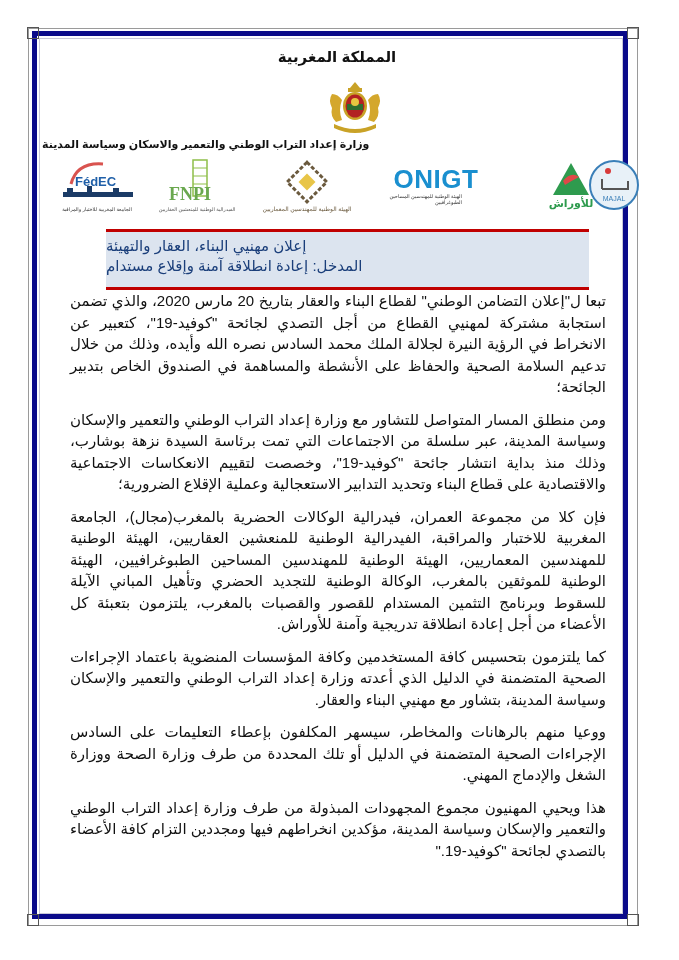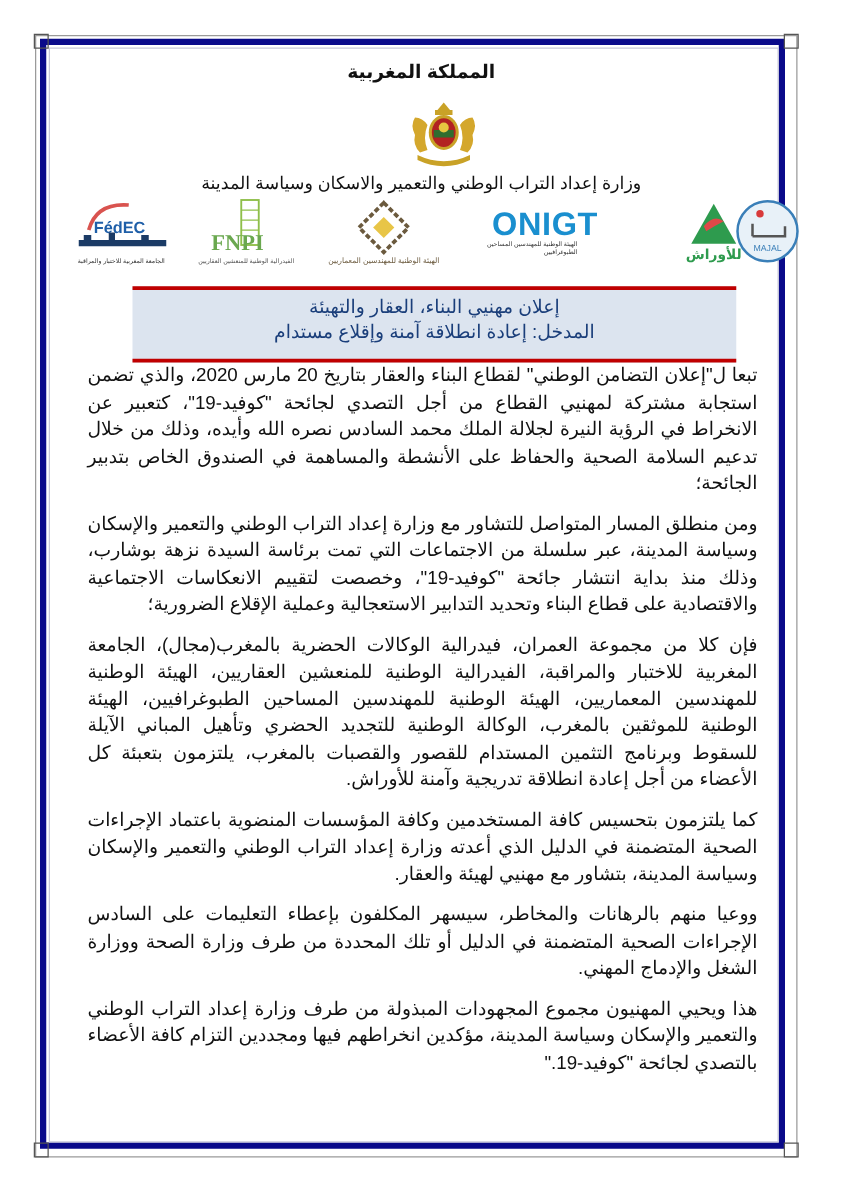--- a/index.html
+++ b/index.html
@@ -4,24 +4,24 @@
 <style>
   html, body { margin:0; padding:0; background:#ffffff; }
   body { width:679px; height:960px; position:relative; overflow:hidden; font-family:"Liberation Sans", "DejaVu Sans", sans-serif; }
   .frame-outer { position:absolute; left:28px; top:28px; width:608px; height:896px; border:1px solid #9a9a9a; }
   .frame { position:absolute; left:32px; top:31px; width:596px; height:888px; border:5px solid #0a0a8a; box-sizing:border-box; }
   .frame-inner { position:absolute; left:39px; top:38px; width:584px; height:876px; border:1px solid #c8c8d8; box-sizing:border-box; }
   .corner { position:absolute; width:10px; height:10px; border:1px solid #555; }
   .content { position:absolute; left:42px; top:38px; width:590px; height:856px; direction:rtl; }
   .kingdom { position:absolute; top:10px; left:0; width:100%; text-align:center; font-weight:bold; font-size:15px; color:#111; direction:rtl; }
   .emblem { position:absolute; top:42px; left:280px; width:66px; height:56px; }
-  .ministry { position:absolute; top:100px; left:0; width:100%; text-align:center; font-weight:normal; font-size:14px; color:#111; direction:rtl; }
+  .ministry { position:absolute; top:100px; left:0; width:100%; text-align:left; font-weight:bold; font-size:11px; color:#111; direction:rtl; }
   .logos { position:absolute; top:114px; left:14px; width:560px; height:70px; direction:ltr;text-align:right; }
   .logo { position:absolute; top:0; height:66px; display:flex; flex-direction:column; align-items:center; justify-content:center; }
-  .title-box { position:absolute; top:191px; left:64px; width:483px; height:51px; background:#dce4ef; border-top:3px solid #c00000; border-bottom:3px solid #c00000; text-align:center; color:#1a3e7a; font-size:15px; line-height:20px; padding-top:4px; box-sizing:content-box; }
+  .title-box { position:absolute; top:191px; left:64px; width:483px; height:51px; background:#dce4ef; border-top:3px solid #c00000; border-bottom:3px solid #c00000; text-align:left; color:#1a3e7a; font-size:15px; line-height:20px; padding-top:4px; box-sizing:content-box; }
   .title-box div { direction:rtl; }
   .body { position:absolute; top:252px; left:28px; width:536px; direction:rtl; text-align:justify; font-size:15px; line-height:21.5px; color:#111; }
   .body p { margin:0 0 11px 0; text-align-last:right; }
 </style>
 </head>
 <body>
 
 <div class="frame-outer"></div>
 <div class="frame"></div>
 <div class="frame-inner"></div>
@@ -102,17 +102,17 @@
 
   <div class="title-box">
     <div>إعلان مهنيي البناء، العقار والتهيئة</div>
     <div>المدخل: إعادة انطلاقة آمنة وإقلاع مستدام</div>
   </div>
 
   <div class="body">
     <p>تبعا ل"إعلان التضامن الوطني" لقطاع البناء والعقار بتاريخ 20 مارس 2020، والذي تضمن استجابة مشتركة لمهنيي القطاع من أجل التصدي لجائحة "كوفيد-19"، كتعبير عن الانخراط في الرؤية النيرة لجلالة الملك محمد السادس نصره الله وأيده، وذلك من خلال تدعيم السلامة الصحية والحفاظ على الأنشطة والمساهمة في الصندوق الخاص بتدبير الجائحة؛</p>
     <p>ومن منطلق المسار المتواصل للتشاور مع وزارة إعداد التراب الوطني والتعمير والإسكان وسياسة المدينة، عبر سلسلة من الاجتماعات التي تمت برئاسة السيدة نزهة بوشارب، وذلك منذ بداية انتشار جائحة "كوفيد-19"، وخصصت لتقييم الانعكاسات الاجتماعية والاقتصادية على قطاع البناء وتحديد التدابير الاستعجالية وعملية الإقلاع الضرورية؛</p>
     <p>فإن كلا من مجموعة العمران، فيدرالية الوكالات الحضرية بالمغرب(مجال)، الجامعة المغربية للاختبار والمراقبة، الفيدرالية الوطنية للمنعشين العقاريين، الهيئة الوطنية للمهندسين المعماريين، الهيئة الوطنية للمهندسين المساحين الطبوغرافيين، الهيئة الوطنية للموثقين بالمغرب، الوكالة الوطنية للتجديد الحضري وتأهيل المباني الآيلة للسقوط وبرنامج التثمين المستدام للقصور والقصبات بالمغرب، يلتزمون بتعبئة كل الأعضاء من أجل إعادة انطلاقة تدريجية وآمنة للأوراش.</p>
-    <p>كما يلتزمون بتحسيس كافة المستخدمين وكافة المؤسسات المنضوية باعتماد الإجراءات الصحية المتضمنة في الدليل الذي أعدته وزارة إعداد التراب الوطني والتعمير والإسكان وسياسة المدينة، بتشاور مع مهنيي لهيئة والعقار.</p>
+    <p>كما يلتزمون بتحسيس كافة المستخدمين وكافة المؤسسات المنضوية باعتماد الإجراءات الصحية المتضمنة في الدليل الذي أعدته وزارة إعداد التراب الوطني والتعمير والإسكان وسياسة المدينة، بتشاور مع مهنيي البناء والعقار.</p>
     <p>ووعيا منهم بالرهانات والمخاطر، سيسهر المكلفون بإعطاء التعليمات على السادس الإجراءات الصحية المتضمنة في الدليل أو تلك المحددة من طرف وزارة الصحة ووزارة الشغل والإدماج المهني.</p>
     <p>هذا ويحيي المهنيون مجموع  المجهودات المبذولة من طرف وزارة إعداد التراب الوطني والتعمير والإسكان وسياسة المدينة، مؤكدين انخراطهم فيها ومجددين التزام كافة الأعضاء  بالتصدي لجائحة "كوفيد-19."</p>
   </div>
 </div>
 
 </body></html>

